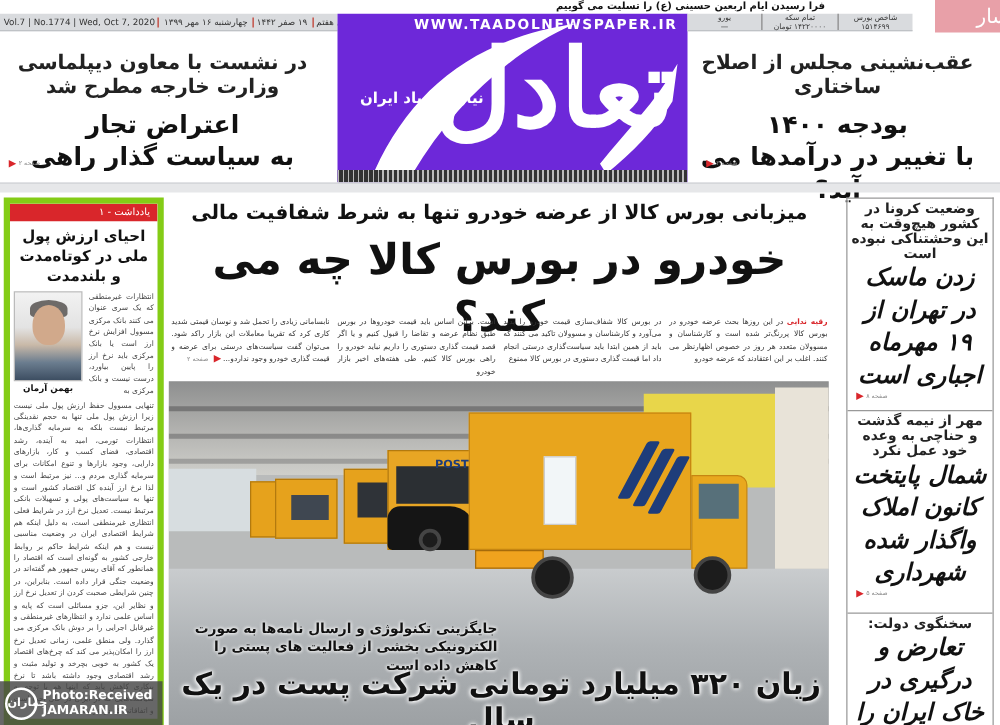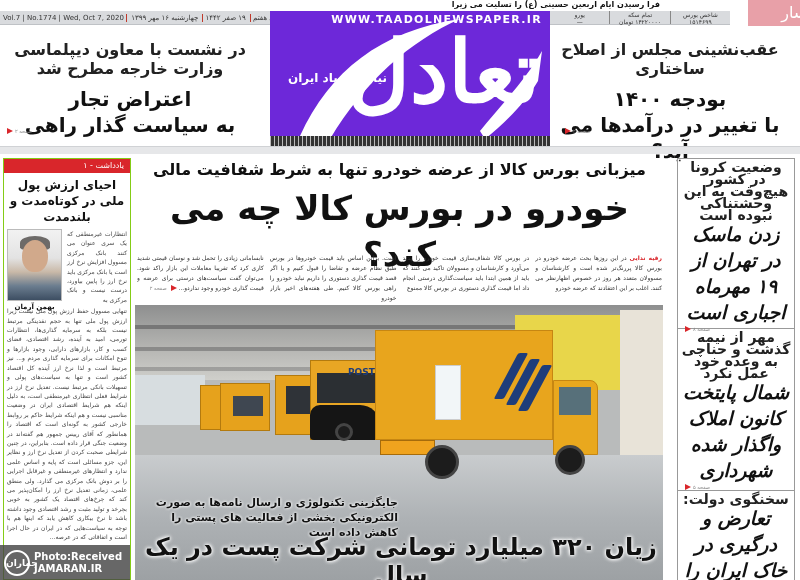--- a/index.html
+++ b/index.html
@@ -30,21 +30,21 @@
   .side-head .title { font-size: 20px; font-weight: bold; line-height: 26px; color: #111; }
   .left-head { left: 5px; }
   .right-head { left: 545px; }
 
   .page-arrow { display: inline-block; width: 0; height: 0; border-top: 3px solid transparent; border-bottom: 3px solid transparent; border-left: 6px solid #d9262b; vertical-align: middle; margin-left: 2px; }
   .pageref-wrap { position: absolute; font-size: 5px; color: #888; display: flex; align-items: center; gap: 2px; }
 
   .mast-divider { position: absolute; top: 146px; left: 0; width: 800px; height: 8px; background: #e6e7e9; border-top: 1px solid #d0d2d5; }
 
   
-  .left-col { position: absolute; top: 158px; left: 3px; width: 128px; height: 422px; border: 1px solid #84cc16; overflow: hidden; }
+  .left-col { position: absolute; top: 158px; left: 3px; width: 128px; height: 422px; border: 5px solid #84cc16; overflow: hidden; }
   .note-tag { height: 14px; background: #d9262b; color: #fff; font-size: 8px; text-align: right; padding-right: 6px; line-height: 14px; direction: rtl; }
   .note-title { direction: rtl; text-align: center; font-size: 12px; font-weight: bold; line-height: 16px; padding: 4px 2px; }
   .note-body { position: relative; padding: 0 3px; }
   .author-photo { position: absolute; left: 3px; top: 0; width: 55px; height: 72px; background: linear-gradient(180deg, #f2f2f2 0%, #e3e3e3 40%, #c9b9a8 60%, #6b7d8f 80%, #3d4e62 100%); border: 1px solid #bbb; }
   .author-photo .face { position: absolute; left: 14px; top: 10px; width: 26px; height: 32px; border-radius: 50% 50% 45% 45%; background: #d1a98b; }
   .author-photo .hair { position: absolute; left: 12px; top: 6px; width: 30px; height: 14px; border-radius: 50% 50% 20% 20%; background: #6d6a68; }
   .author-name { position: absolute; left: 3px; top: 74px; width: 55px; text-align: center; font-size: 7px; font-weight: bold; direction: rtl; }
   .note-text { direction: rtl; text-align: justify; font-size: 6px; line-height: 9.4px; color: #444; }
   .note-text.wrap { margin-left: 60px; }
   .note-text.full { margin-top: 2px; }
@@ -82,33 +82,33 @@
   .post-label { position: absolute; left: 213px; top: 62px; font-size: 9px; font-weight: bold; color: #1e3d7a; }
   .wing { position: absolute; width: 10px; height: 46px; background: #1e3d7a; transform: skewX(-28deg); border-radius: 2px; }
   .bumper { position: absolute; left: 245px; top: 135px; width: 55px; height: 15px; background: #f0a31e; border: 1px solid #a66b0b; }
 
   .photo-caption { position: absolute; left: 8px; top: 190px; width: 255px; direction: rtl; text-align: right; color: #111; font-size: 11px; font-weight: bold; line-height: 15px; text-shadow: 0 0 3px #fff, 0 0 3px #fff; }
   .photo-title { position: absolute; left: 6px; top: 228px; width: 520px; direction: rtl; text-align: center; color: #111; font-size: 24px; font-weight: bold; text-shadow: 0 0 4px #fff, 0 0 4px #fff, 0 0 2px #fff; letter-spacing: -0.5px; }
 
   
   .right-col { position: absolute; top: 158px; left: 677px; width: 118px; height: 422px; border-left: 1px solid #999; border-right: 1px solid #999; border-top: 1px solid #999; }
   .rc-story { direction: rtl; text-align: center; padding: 2px 3px; position: relative; border-bottom: 1px solid #999; }
-  .rc-story .kicker { font-size: 14px; font-weight: bold; line-height: 12px; color: #222; }
+  .rc-story .kicker { font-size: 11px; font-weight: bold; line-height: 12px; color: #222; }
   .rc-story .headline { font-size: 19px; font-weight: bold; line-height: 26px; color: #111; font-style: italic; }
   .rc-ref { display: flex; align-items: center; gap: 2px; font-size: 5px; color: #888; direction: ltr; padding: 1px 2px; }
   .rc-story.s1 { height: 170px; }
   .rc-story.s2 { height: 162px; }
   .rc-story.s3 { border-bottom: none; }
 </style>
 </head>
 <body>
 
 <div class="page">
 
-  <div class="condolence">فرا رسیدن ایام اربعین حسینی (ع) را تسلیت می زیرا</div>
+  <div class="condolence">فرا رسیدن ایام اربعین حسینی (ع) را تسلیت می گوییم</div>
 
   <div class="issue-bar">
     <span>Vol.7 | No.1774 | Wed, Oct 7, 2020</span><span class="sep"></span>
     
     
     
     <span>سال هفتم</span><span class="sep"></span>
     <span>۱۹ صفر ۱۴۴۲</span><span class="sep"></span>
     <span>چهارشنبه ۱۶ مهر ۱۳۹۹</span>
   </div>

